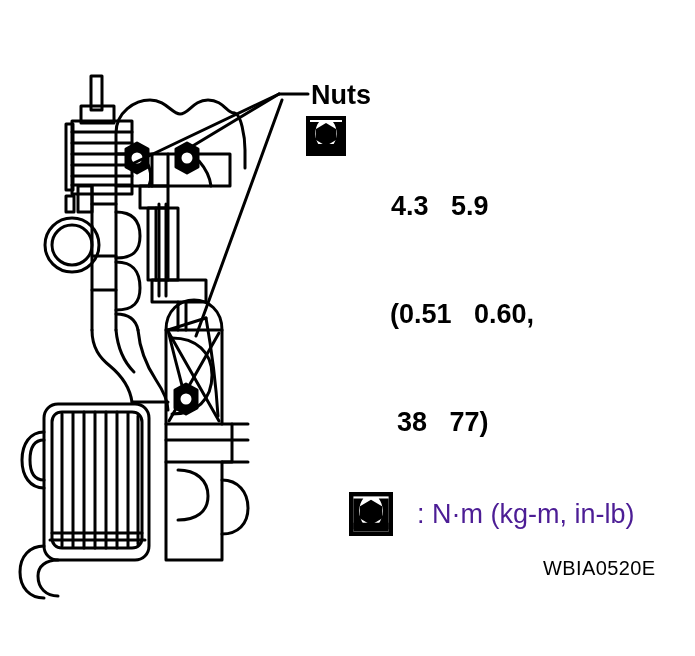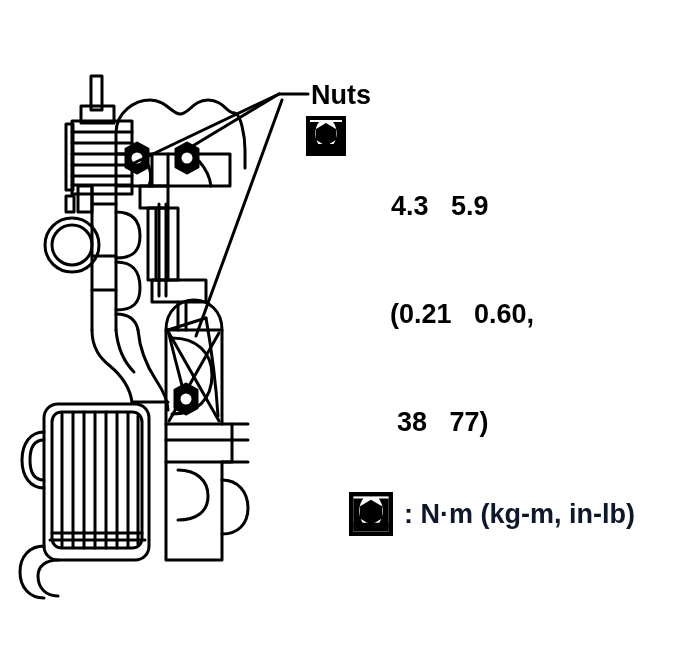--- a/index.html
+++ b/index.html
@@ -61,25 +61,25 @@
 
   
   #legend-row {
     position: absolute;
     left: 349px;
     top: 492px;
     display: flex;
     align-items: center;
   }
   #legend-text {
-    margin-left: 11px;
-    font-weight: bold;
+    margin-left: 24px;
+    font-weight: normal;
     font-size: 27px;
     line-height: 27px;
-    color: #0f172a;
+    color: #4c1d95;
     white-space: pre;
   }
 
   
   #reference-code {
     position: absolute;
     left: 543px;
     top: 558px;
     font-size: 20px;
     line-height: 20px;
@@ -283,31 +283,32 @@
     <path d="M4 6 L13 6 C8 12 8 24 14 30 L4 34 Z" fill="#000000"></path>
     <path d="M36 6 L27 6 C32 12 32 24 26 30 L36 34 Z" fill="#000000"></path>
     <path d="M4 28 L36 28 L36 36 L4 36 Z" fill="#000000"></path>
 
     <path d="M20 7 L30 13 L30 24 L20 30 L10 24 L10 13 Z" fill="#000000"></path>
     <path d="M20 10 L27 14.5 L27 22.5 L20 27 L13 22.5 L13 14.5 Z" fill="#000000"></path>
   </svg>
 
   <div id="torque-spec-block">
     <div class="spec-line" id="torque-line-1">4.3   5.9</div>
-    <div class="spec-line" id="torque-line-2">(0.21   0.60,</div>
+    <div class="spec-line" id="torque-line-2">(0.51   0.60,</div>
     <div class="spec-line" id="torque-line-3">38   77)</div>
   </div>
 
   <div id="legend-row">
     <svg class="torque-icon" width="44" height="44" viewBox="0 0 40 40" xmlns="http://www.w3.org/2000/svg">
       <rect x="0" y="0" width="40" height="40" fill="#000000"></rect>
       <rect x="4" y="4" width="32" height="32" fill="#ffffff"></rect>
       <path d="M4 6 L13 6 C8 12 8 24 14 30 L4 34 Z" fill="#000000"></path>
       <path d="M36 6 L27 6 C32 12 32 24 26 30 L36 34 Z" fill="#000000"></path>
       <path d="M4 28 L36 28 L36 36 L4 36 Z" fill="#000000"></path>
       <path d="M20 7 L30 13 L30 24 L20 30 L10 24 L10 13 Z" fill="#000000"></path>
       <path d="M20 10 L27 14.5 L27 22.5 L20 27 L13 22.5 L13 14.5 Z" fill="#000000"></path>
     </svg>
     <div id="legend-text">: N·m (kg-m, in-lb)</div>
   </div>
 
+  <div id="reference-code">WBIA0520E</div>
 
 </div>
 
 </body></html>

